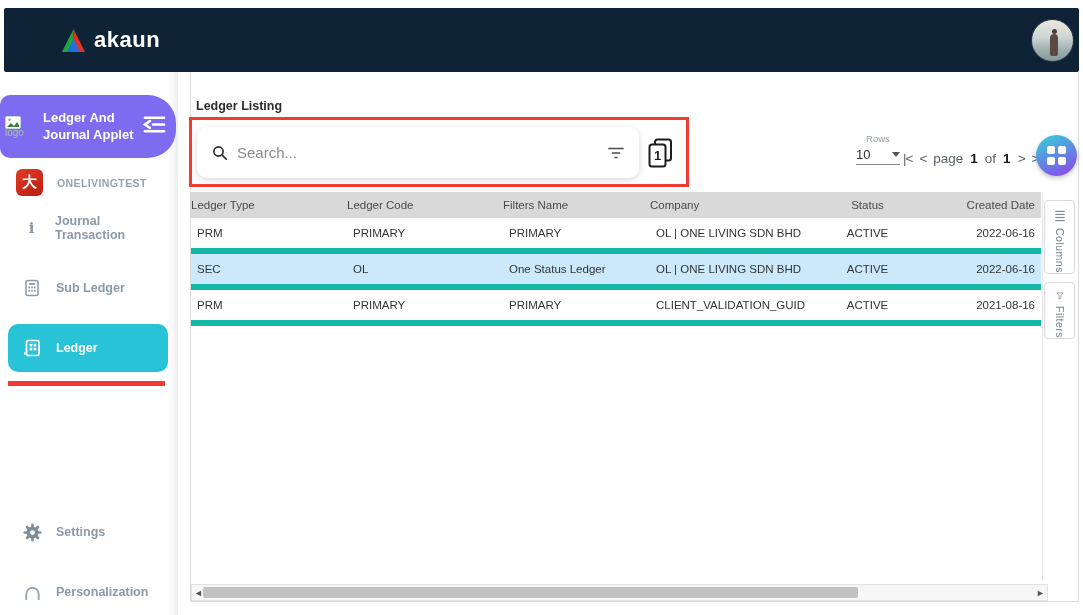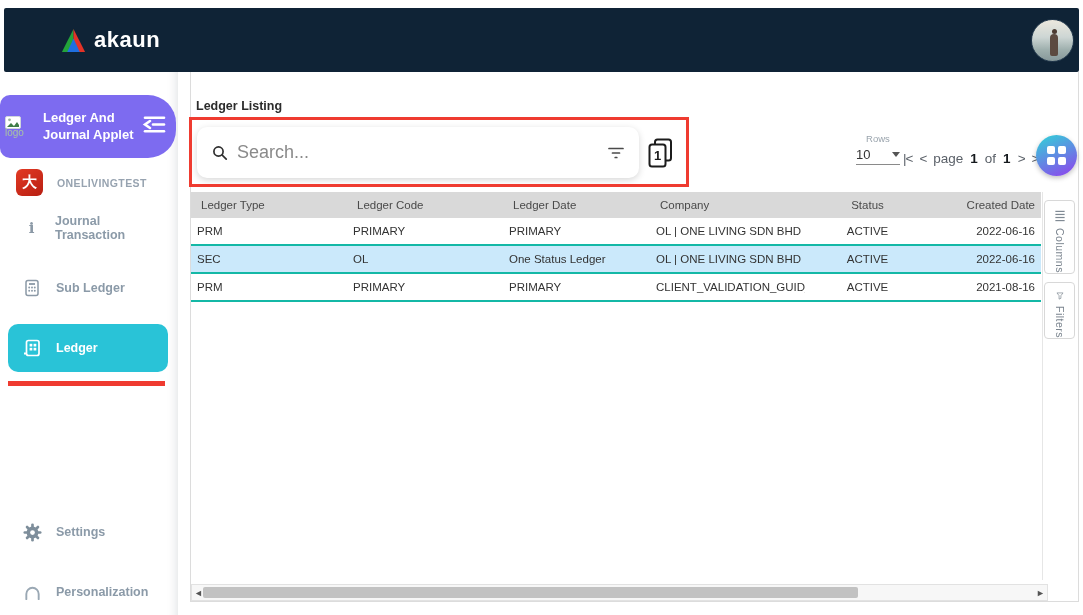--- a/index.html
+++ b/index.html
@@ -51,21 +51,21 @@
   
   .content { position:absolute; left:190px; top:72px; width:889px; height:530px; background:#fff;
     border-left:1px solid #dcdcdc; border-right:1px solid #dcdcdc; border-bottom:1px solid #dcdcdc; }
   .listing-title { position:absolute; left:196px; top:99px; font-size:12.5px; font-weight:700; color:#2c2c2c; }
 
   .red-box { position:absolute; left:189px; top:117px; width:500px; height:70px;
     border:3px solid #ef3b30; pointer-events:none; }
 
   .search-card { position:absolute; left:197px; top:127px; width:442px; height:51px; background:#fff;
     border-radius:10px; box-shadow:0 2px 7px rgba(0,0,0,.16); display:flex; align-items:center; padding:0 15px; }
-  .search-input { border:none; outline:none; flex:1; margin-left:9px; font-size:18px; color:#333;
+  .search-input { border:none; outline:none; flex:1; margin-left:9px; font-size:15px; color:#333;
     font-family:"Liberation Sans", sans-serif; background:transparent; }
   .search-input::placeholder { color:#8a8a8a; }
   .doc-badge { position:absolute; left:647px; top:138px; cursor:pointer; }
 
   .rows-select { position:absolute; left:856px; top:133px; width:44px; cursor:pointer; }
   .rows-label { font-size:9.5px; color:#9aa4ad;text-align:center; }
   .rows-value-row { display:flex; align-items:center; justify-content:space-between;
     border-bottom:1px solid #8a8a8a; padding-bottom:2px; margin-top:3px; }
   .rows-value { font-size:13px; color:#333; }
   .caret-down { width:0; height:0; border-left:4.5px solid transparent; border-right:4.5px solid transparent;
@@ -78,22 +78,22 @@
 
   .grid-btn { position:absolute; left:1036px; top:135px; width:41px; height:41px; border-radius:50%;
     background:linear-gradient(155deg,#36c9d9 8%,#8a4bec 92%); display:flex; align-items:center;
     justify-content:center; cursor:pointer; box-shadow:0 2px 5px rgba(0,0,0,.25); }
   .grid-icon { display:grid; grid-template-columns:8px 8px; grid-template-rows:8px 8px; gap:2.5px; }
   .grid-icon span { background:#fff; border-radius:2px; }
 
   
   .table { position:absolute; left:191px; top:192px; width:850px; }
   .thead { display:flex; height:26px; background:#d9d9d9; align-items:center; }
-  .th { font-size:11.5px; color:#4a4a4a; padding-left:10px; }
-  .tr { display:flex; height:28px; align-items:center; border-bottom:2px solid #14b8a6; background:#fff; cursor:pointer; }
+  .th { font-size:11.5px; color:#4a4a4a; padding-left:0; }
+  .tr { display:flex; height:36px; align-items:center; border-bottom:6px solid #14b8a6; background:#fff; cursor:pointer; }
   .tr.selected { background:#cbe9fb; }
   .td { font-size:11.5px; color:#333; padding-left:6px; white-space:nowrap; overflow:hidden; }
   .c0{width:156px;} .c1{width:156px;} .c2{width:147px;} .c3{width:155px;}
   .c4{width:125px; text-align:center; padding-left:0;} .c5{width:105px; text-align:right; padding-left:0;}
 
   .table-right-divider { position:absolute; left:1042px; top:192px; width:1px; height:388px; background:#e6e6e6; }
 
   
   .side-tab { position:absolute; left:1044px; width:31px; background:#fff; border:1px solid #d8d8d8;
     border-radius:4px; display:flex; flex-direction:column; align-items:center; padding-top:9px; gap:6px; cursor:pointer; }
@@ -273,21 +273,21 @@
         <span></span>
         <span></span>
         <span></span>
       </span>
   </div>
 
   <div class="table">
     <div class="thead">
       <div class="th c0">Ledger Type</div>
       <div class="th c1">Ledger Code</div>
-      <div class="th c2">Ledger Date</div>
+      <div class="th c2">Filters Name</div>
       <div class="th c3">Company</div>
       <div class="th c4">Status</div>
       <div class="th c5">Created Date</div>
     </div>
     <div class="tr">
       <div class="td c0">PRM</div>
       <div class="td c1">PRIMARY</div>
       <div class="td c2">PRIMARY</div>
       <div class="td c3">OL | ONE LIVING SDN BHD</div>
       <div class="td c4">ACTIVE</div>

